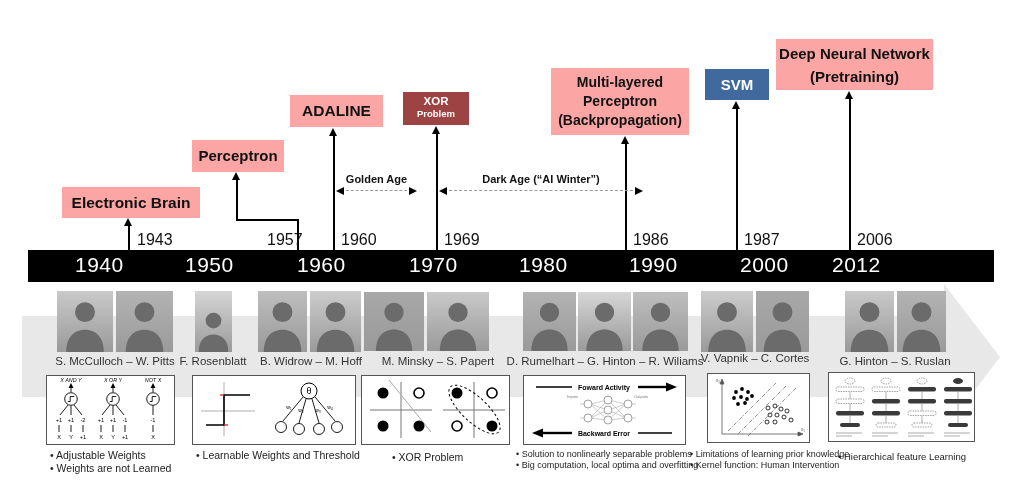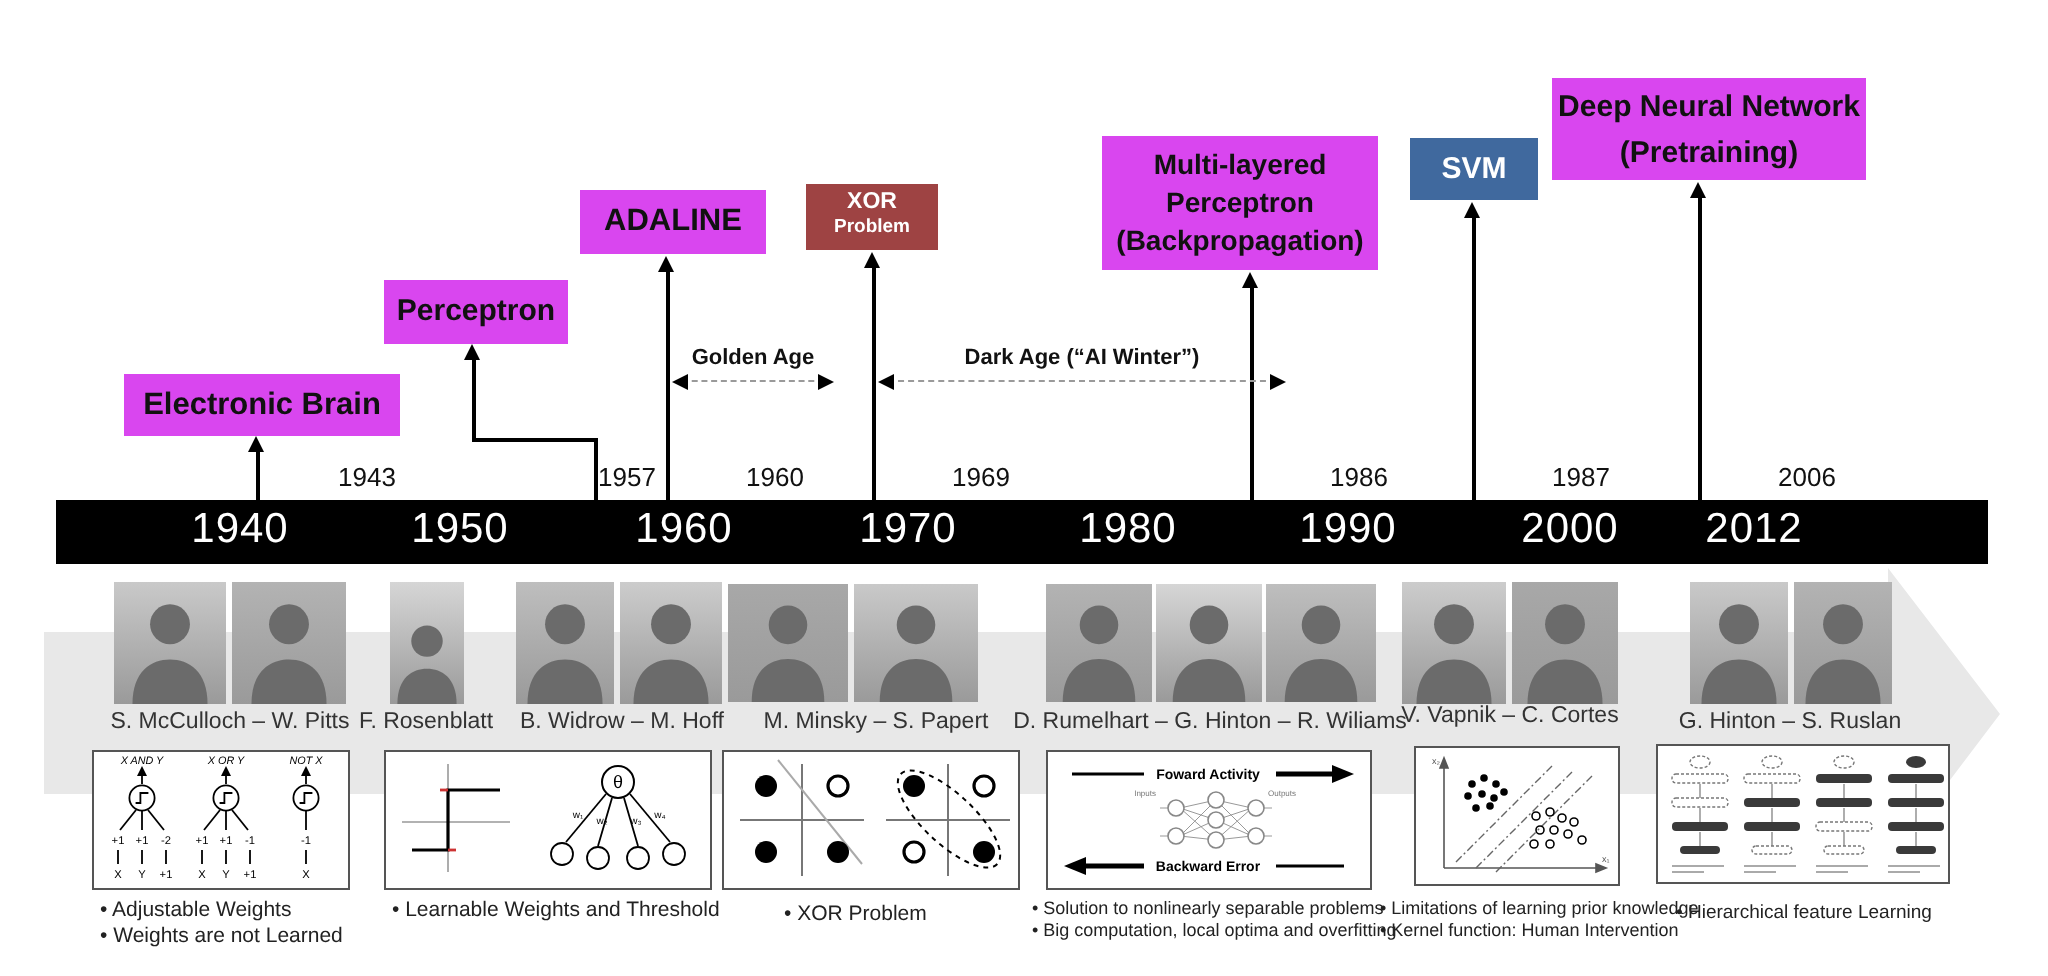--- a/index.html
+++ b/index.html
@@ -1,34 +1,34 @@
 <!DOCTYPE html>
 <html><head>
 <meta charset="utf-8">
 <style>
   html,body{margin:0;padding:0;background:#fff;}
   *{box-sizing:border-box;}
   .canvas{position:relative;width:1024px;height:488px;background:#fff;overflow:hidden;
           font-family:"Liberation Sans","DejaVu Sans",sans-serif;color:#111;}
   
-  .ms{position:absolute;background:#d946ef;color:#111;font-weight:700;text-align:center;z-index:1;}
+  .ms{position:absolute;background:#fca5a5;color:#111;font-weight:700;text-align:center;z-index:1;}
   .vline{position:absolute;width:2px;background:#000;z-index:1;}
   .hline{position:absolute;height:2px;background:#000;z-index:1;}
   .ah-up{position:absolute;width:0;height:0;border-left:4.5px solid transparent;
          border-right:4.5px solid transparent;border-bottom:8px solid #000;z-index:1;}
-  .yr{position:absolute;font-size:13px;color:#111;z-index:1;white-space:nowrap;margin-left:32px;}
+  .yr{position:absolute;font-size:16px;color:#111;z-index:1;white-space:nowrap;}
   .era{position:absolute;height:22px;z-index:1;}
   .era .lbl{position:absolute;bottom:6px;width:100%;text-align:center;font-size:11px;font-weight:700;white-space:nowrap;}
   .era .ln{position:absolute;bottom:0;left:5px;right:5px;border-top:1px dashed #9a9a9a;}
   .era .ah-l{position:absolute;bottom:-4px;left:0;width:0;height:0;border-top:4px solid transparent;
              border-bottom:4px solid transparent;border-right:8px solid #000;}
   .era .ah-r{position:absolute;bottom:-4px;right:0;width:0;height:0;border-top:4px solid transparent;
              border-bottom:4px solid transparent;border-left:8px solid #000;}
   .bar{position:absolute;left:28px;top:250px;width:966px;height:32px;background:#000;z-index:1;}
-  .bar span{position:absolute;top:3px;width:90px;text-align:center;color:#fff;font-size:21px;letter-spacing:.5px;}
+  .bar span{position:absolute;top:3px;width:90px;text-align:left;color:#fff;font-size:21px;letter-spacing:.5px;}
   
   .bandsvg{position:absolute;left:0;top:0;z-index:0;}
   .pgroup{position:absolute;display:flex;gap:3px;z-index:2;}
   .photo{height:61px;overflow:hidden;}
   .pname{position:absolute;width:200px;text-align:center;font-size:11.5px;color:#333;z-index:2;white-space:nowrap;}
   
   .dbox{position:absolute;background:#fff;border:1px solid #555;z-index:2;}
   .dbox svg{display:block;}
   .cap{position:absolute;z-index:2;color:#222;}
   .cap .li{padding-left:9px;text-indent:-9px;white-space:nowrap;}

